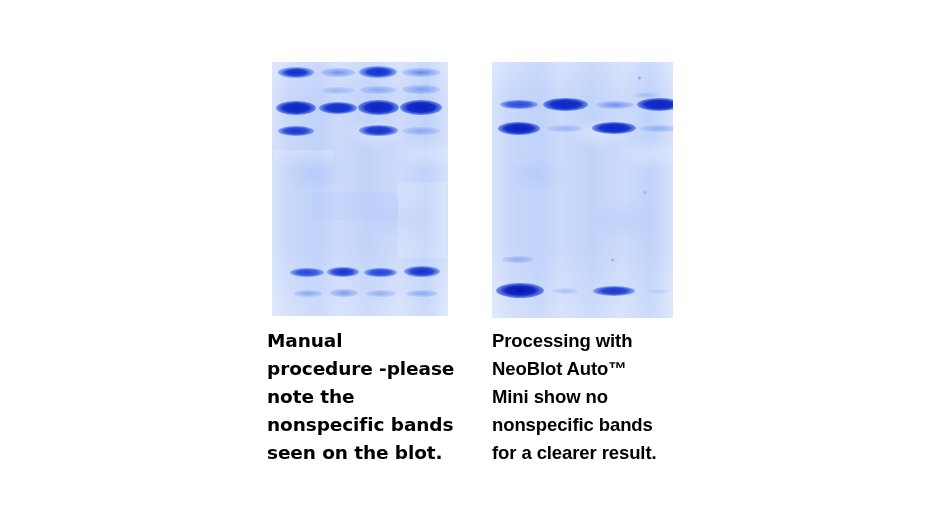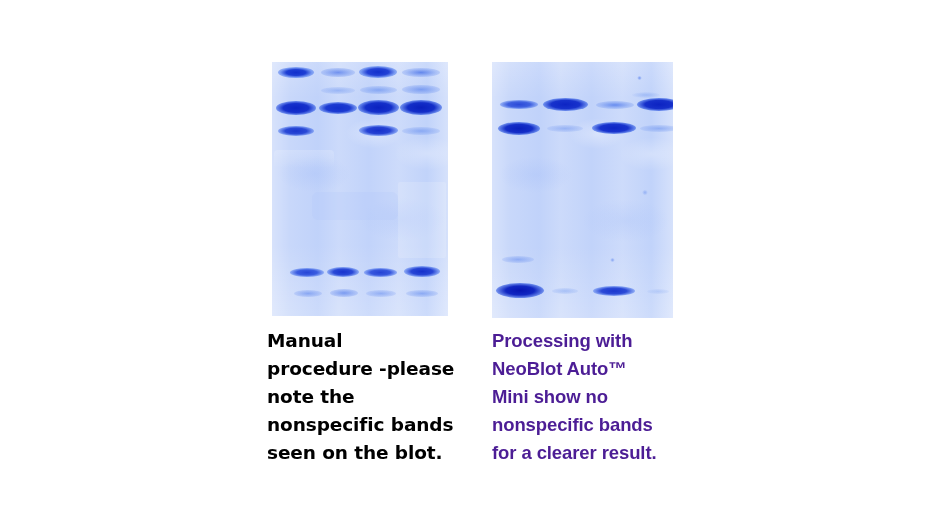--- a/index.html
+++ b/index.html
@@ -195,18 +195,18 @@
     <div class="band" style="left:4px;top:221px;width:48px;height:15px;
                 background:radial-gradient(ellipse at 50% 50%, #0715b2 0%, #1127c2 42%, rgba(34,80,226,0.55) 70%, rgba(120,155,240,0) 100%);"></div>
     <div class="band" style="left:60px;top:226px;width:26px;height:6px;
                 background:radial-gradient(ellipse at 50% 50%, rgba(130,165,243,0.55) 0%, rgba(170,196,248,0) 100%);"></div>
     <div class="band" style="left:101px;top:224px;width:42px;height:10px;
                 background:radial-gradient(ellipse at 50% 50%, #1a36ce 0%, #2b4ad7 42%, rgba(62,108,236,0.5) 68%, rgba(130,164,242,0) 100%);"></div>
     <div class="band" style="left:155px;top:227px;width:22px;height:5px;
                 background:radial-gradient(ellipse at 50% 50%, rgba(150,180,245,0.45) 0%, rgba(180,203,249,0) 100%);"></div>
   </div>
 
-  <div class="caption caption-right" style="left: 23px; top: 327px; width: 210px; color: #4c1d95;">Processing with
+  <div class="caption caption-right" style="left: 23px; top: 327px; width: 210px; color: #000000;">Processing with
 NeoBlot Auto™
 Mini show no
 nonspecific bands
 for a clearer result.</div>
 </div>
 
 </body></html>

